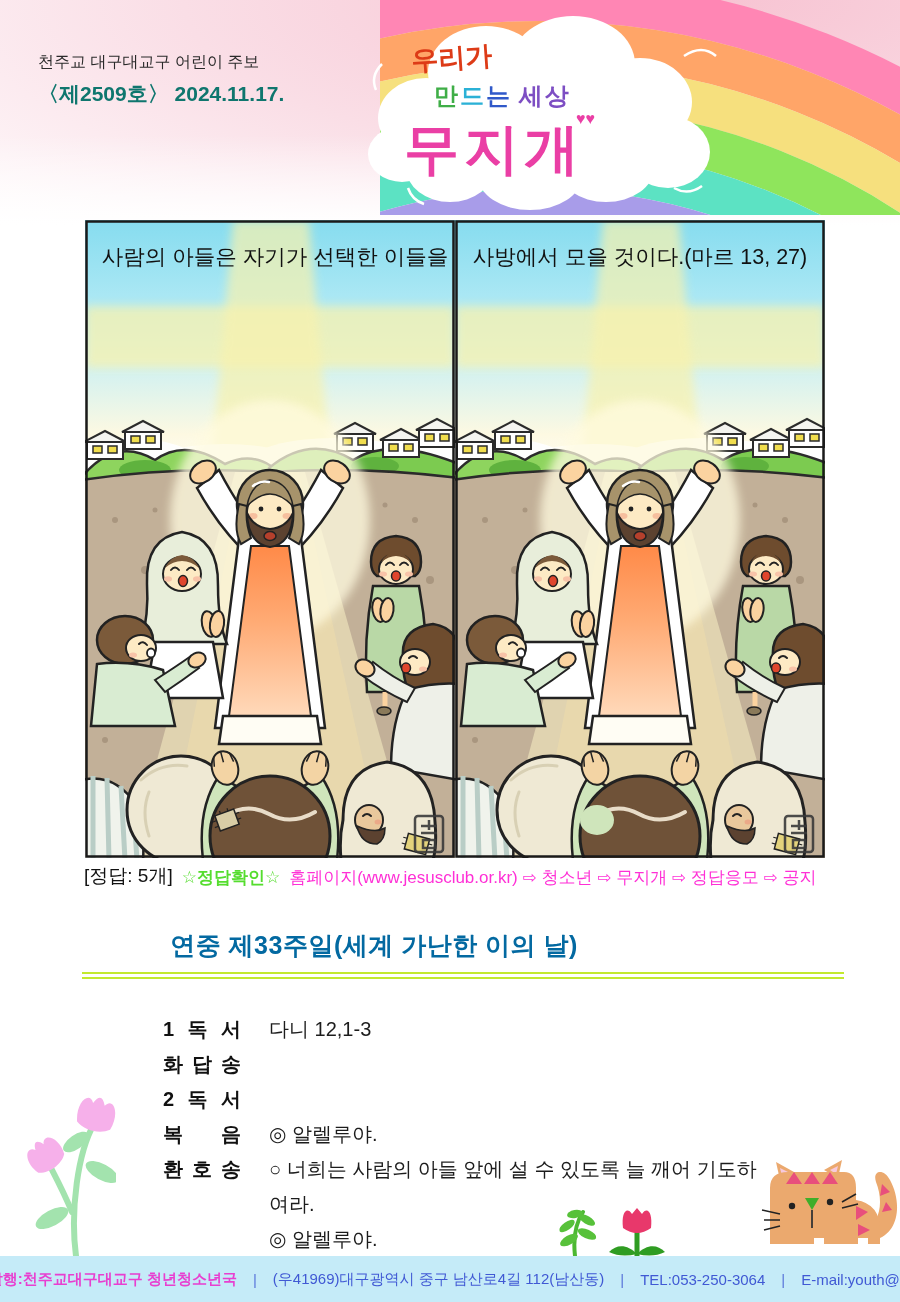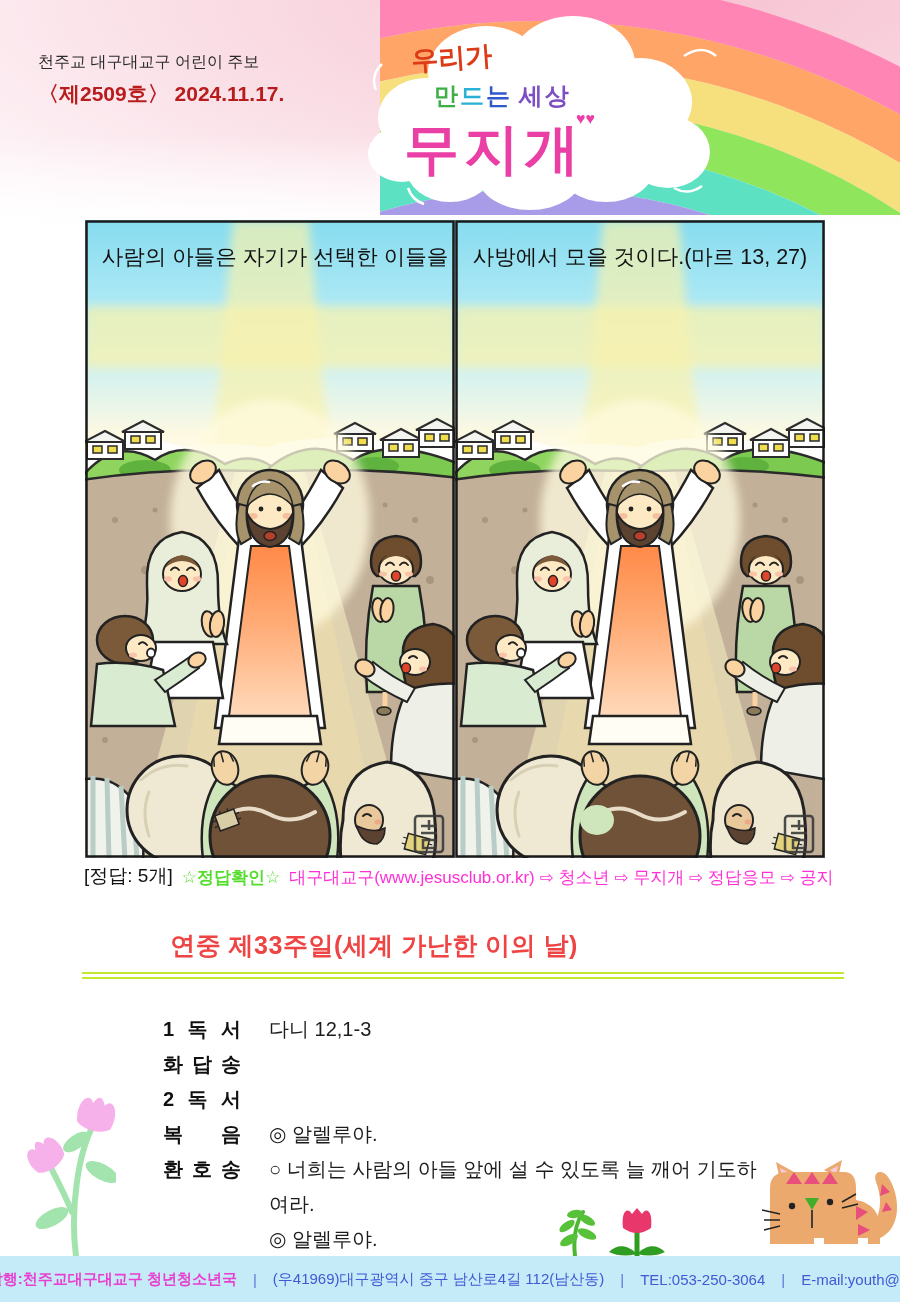--- a/index.html
+++ b/index.html
@@ -13,35 +13,35 @@
   .header-bg{
     position:absolute;left:0;top:0;width:900px;height:225px;
     background:
       linear-gradient(180deg, rgba(255,255,255,0) 60%, #ffffff 100%),
       radial-gradient(120% 150% at 78% 0%, #f7c3d2 0%, #fadee6 48%, #ffffff 100%);
   }
   .rainbow-svg{position:absolute;left:380px;top:0;width:520px;height:215px;}
   .cloud-svg{position:absolute;left:368px;top:6px;width:350px;height:205px;}
   .issue-block{position:absolute;left:38px;top:50px;line-height:1.5;}
   .issue-line1{font-size:16px;color:#2a2a2a;}
-  .issue-line2{font-size:21px;font-weight:bold;color:#b91c1c;margin-top:4px;text-align:center;}
+  .issue-line2{font-size:21px;font-weight:bold;color:#0f766e;margin-top:4px;text-align:center;}
   
   .puzzle-wrap{position:absolute;left:85px;top:220px;width:740px;height:638px;}
   
   .answer-line{
     position:absolute;left:84px;top:863px;display:flex;align-items:flex-end;gap:9px;
     white-space:nowrap;
   }
   .answer-prefix{font-size:19px;color:#111;}
   .answer-check{font-size:17px;font-weight:bold;}
   .answer-path{font-size:17px;font-weight:500;}
   
   .section-title{
     position:absolute;left:0;top:929px;width:748px;text-align:center;
-    font-size:25px;font-weight:bold;color:#ef4444;letter-spacing:0.5px;
+    font-size:25px;font-weight:bold;color:#0369a1;letter-spacing:0.5px;
   }
   .section-rule{
     position:absolute;left:82px;top:972px;width:762px;height:3px;
     border-top:2px solid #c3e92f;border-bottom:2px solid #c3e92f;
   }
   
   .readings{position:absolute;left:163px;top:1012px;width:600px;}
   .reading-row{display:flex;align-items:flex-start;line-height:35px;}
   .reading-label{
     width:78px;display:flex;justify-content:space-between;
@@ -298,21 +298,21 @@
   <text x="555" y="44" text-anchor="middle" font-size="21.5" fill="#111">사방에서 모을 것이다.(마르 13, 27)</text>
 
   <rect x="1.5" y="1.5" width="367" height="635" fill="none" stroke="#1a1a1a" stroke-width="2.5"></rect>
   <rect x="371.5" y="1.5" width="367" height="635" fill="none" stroke="#1a1a1a" stroke-width="2.5"></rect>
 </svg>
 </div>
 
 <div class="answer-line">
   <span class="answer-prefix">[정답: 5개]</span>
   <span class="answer-check" id="answer-check" style="color: rgb(85, 221, 46);">☆정답확인☆</span>
-  <span class="answer-path" id="answer-path" style="color: rgb(255, 47, 214);">대구대교구(www.jesusclub.or.kr) ⇨ 청소년 ⇨ 무지개 ⇨ 정답응모 ⇨ 공지</span>
+  <span class="answer-path" id="answer-path" style="color: rgb(255, 47, 214);">홈페이지(www.jesusclub.or.kr) ⇨ 청소년 ⇨ 무지개 ⇨ 정답응모 ⇨ 공지</span>
 </div>
 
 <div class="section-title">연중 제33주일(세계 가난한 이의 날)</div>
 <div class="section-rule"></div>
 
 <div class="readings" id="readings-list">
     <div class="reading-row">
       <div class="reading-label">
         <span>1</span>
         <span>독</span>

